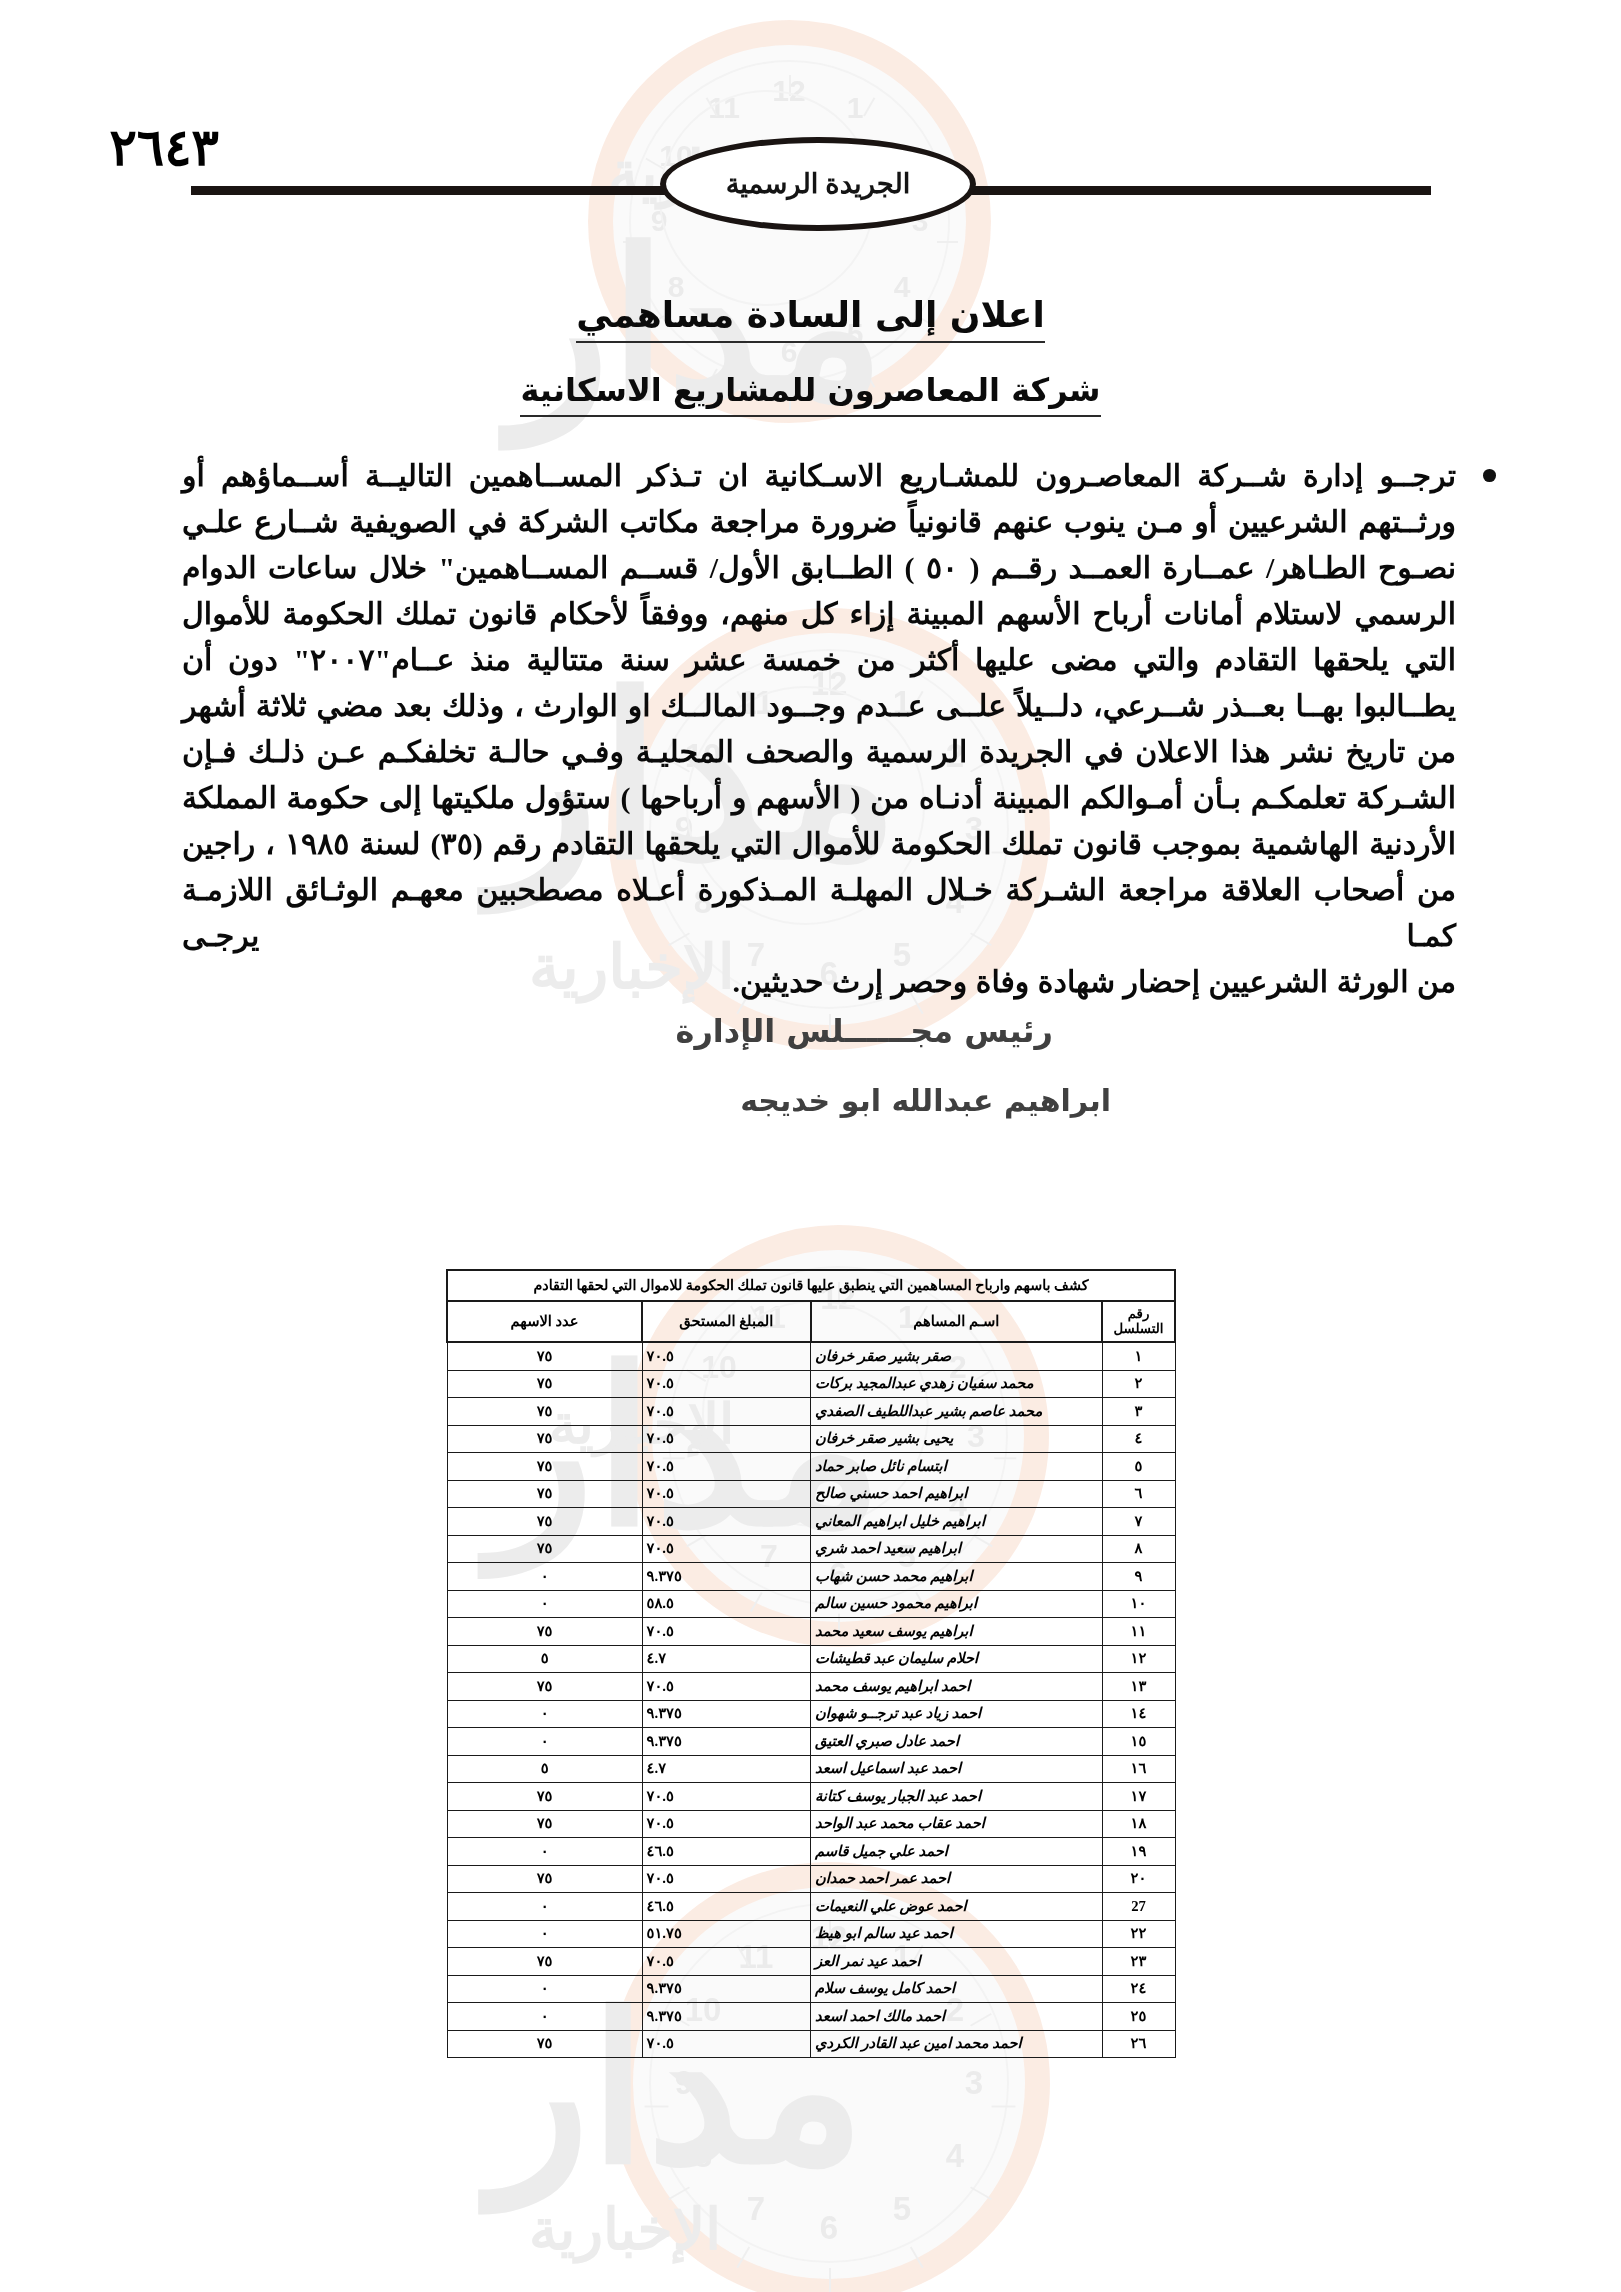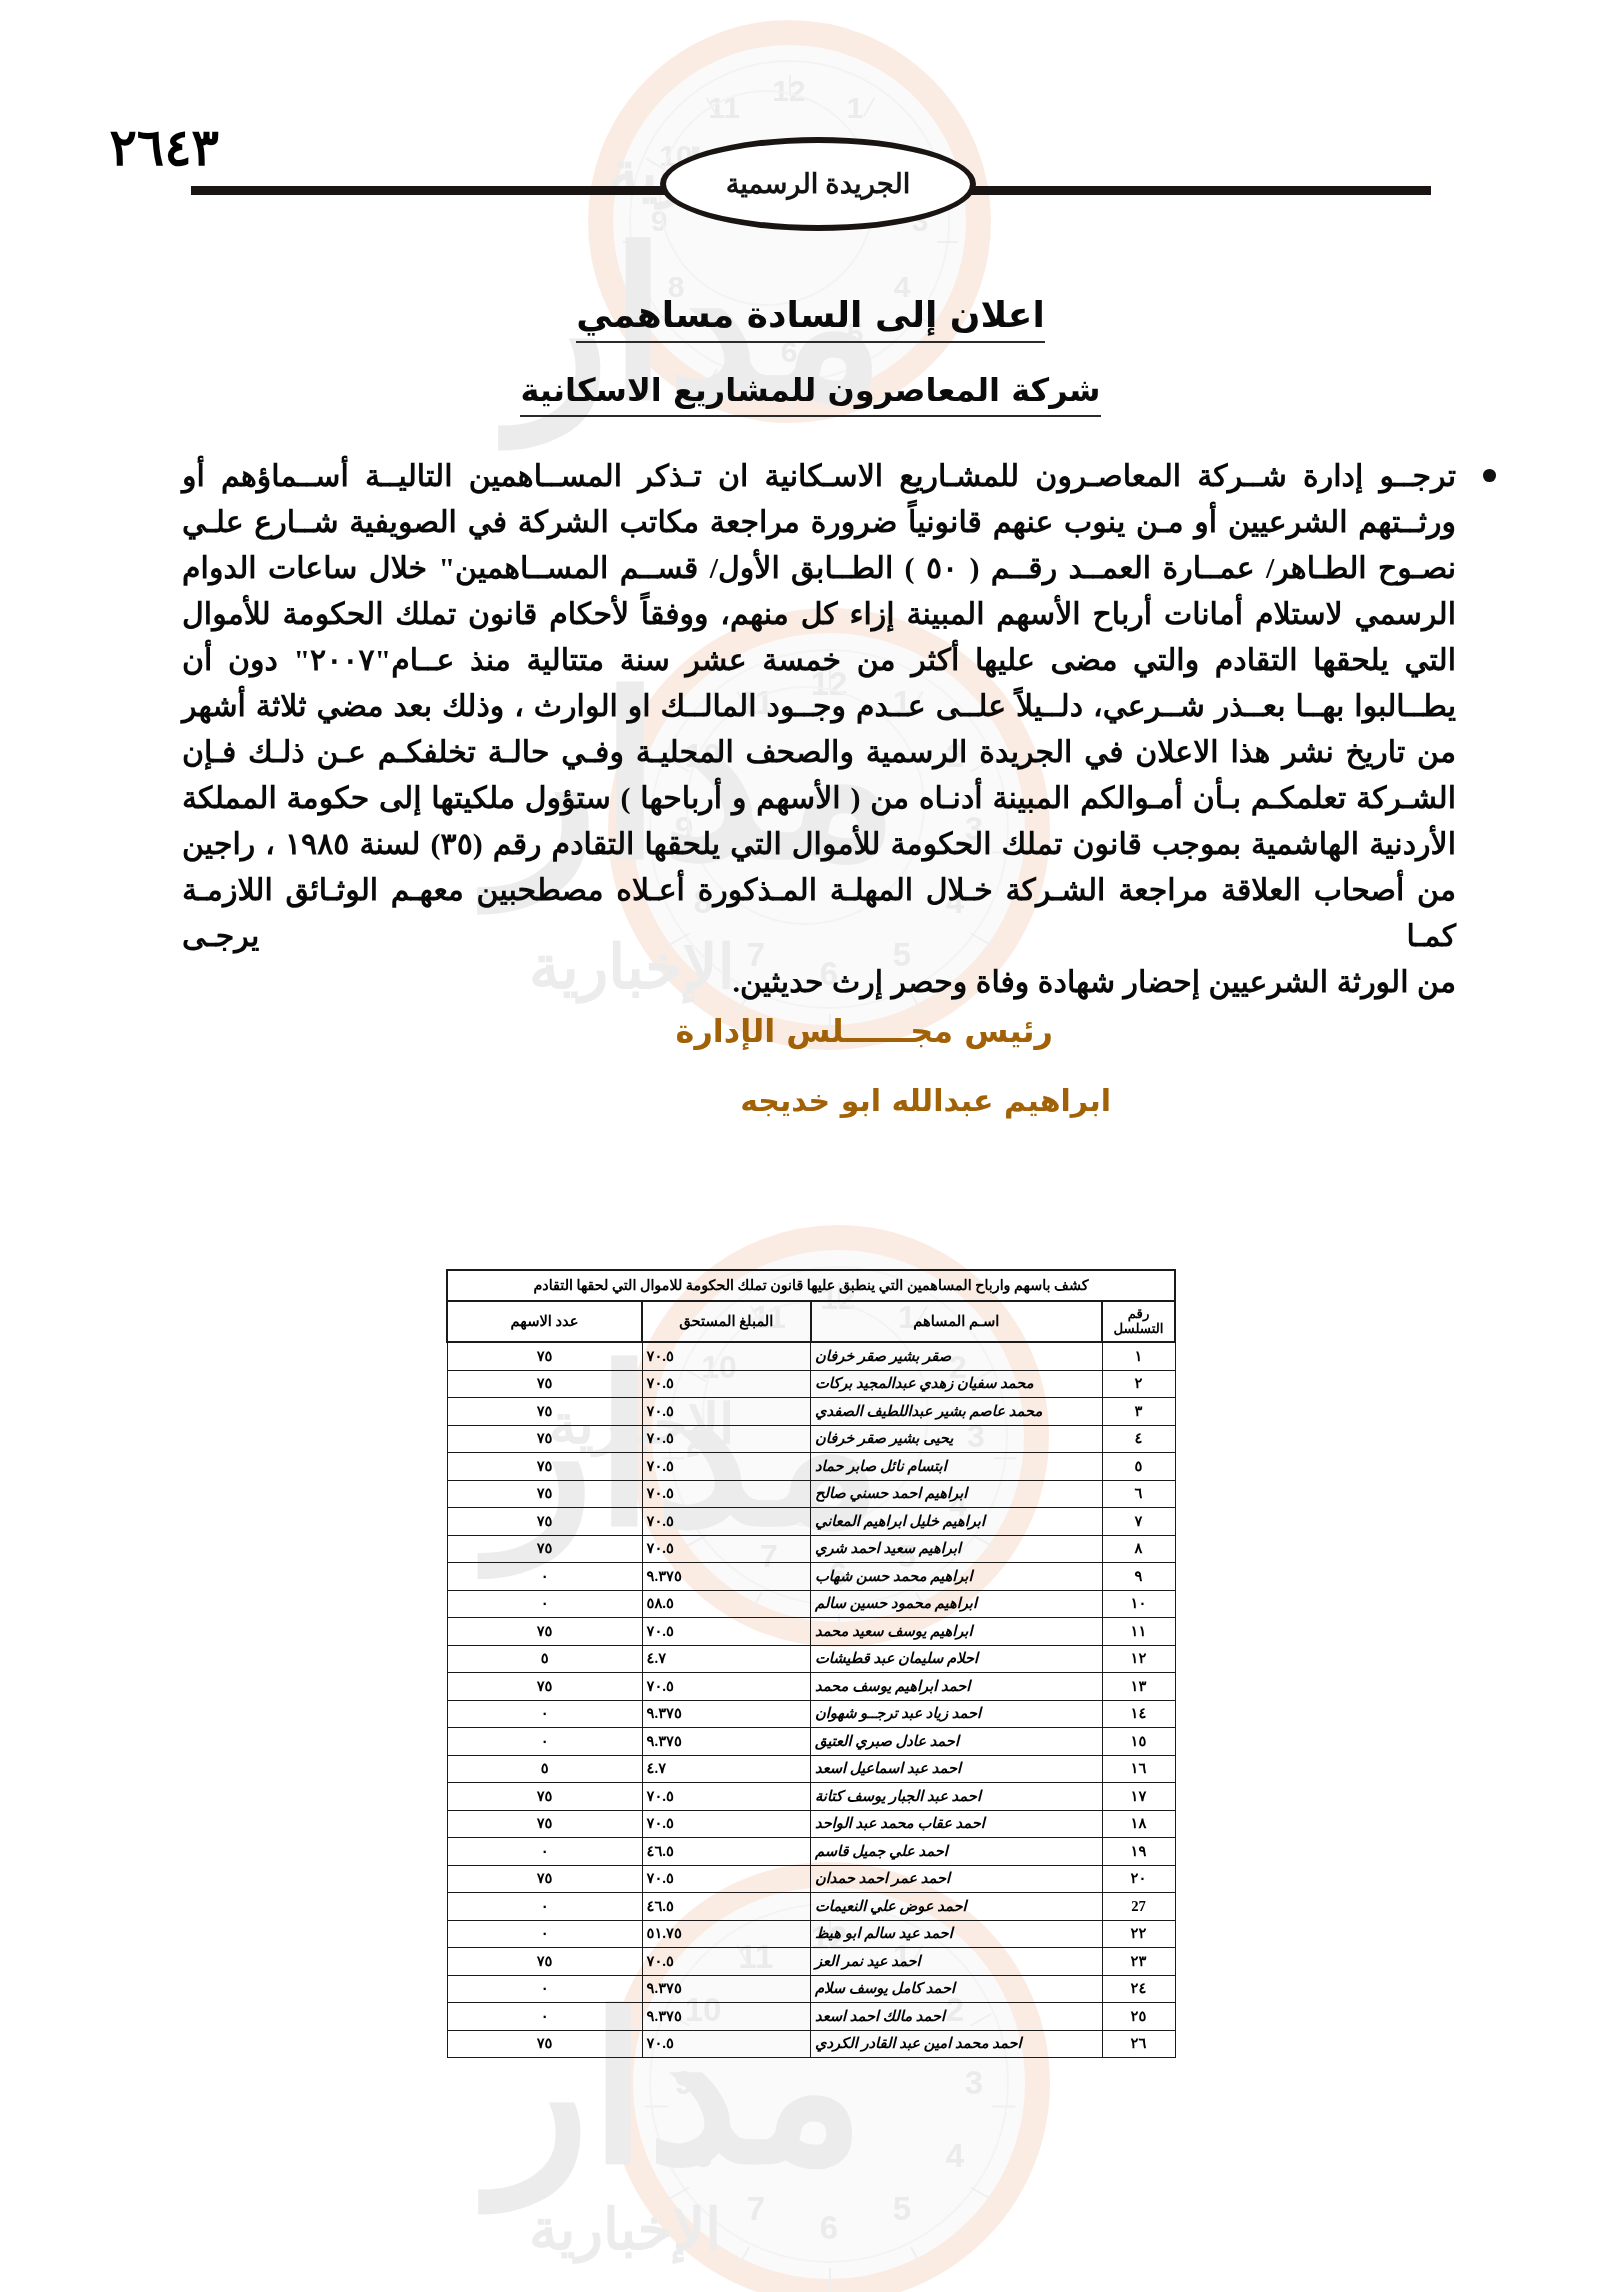--- a/index.html
+++ b/index.html
@@ -152,21 +152,21 @@
     word-spacing: 1px;
   }
   .body-para .last-line { text-align-last: right; }
 
   
   .sig {
     position: absolute;
     z-index: 4;
     font-family: "DejaVu Sans", "Liberation Sans", sans-serif;
     font-weight: 700;
-    color: #a16207;
+    color: #404040;
     direction: rtl;
   }
   .sig-role {
     top: 1012px;
     right: 568px;
     font-size: 32px;
     letter-spacing: 1px;
   }
   .sig-name {
     top: 1083px;

